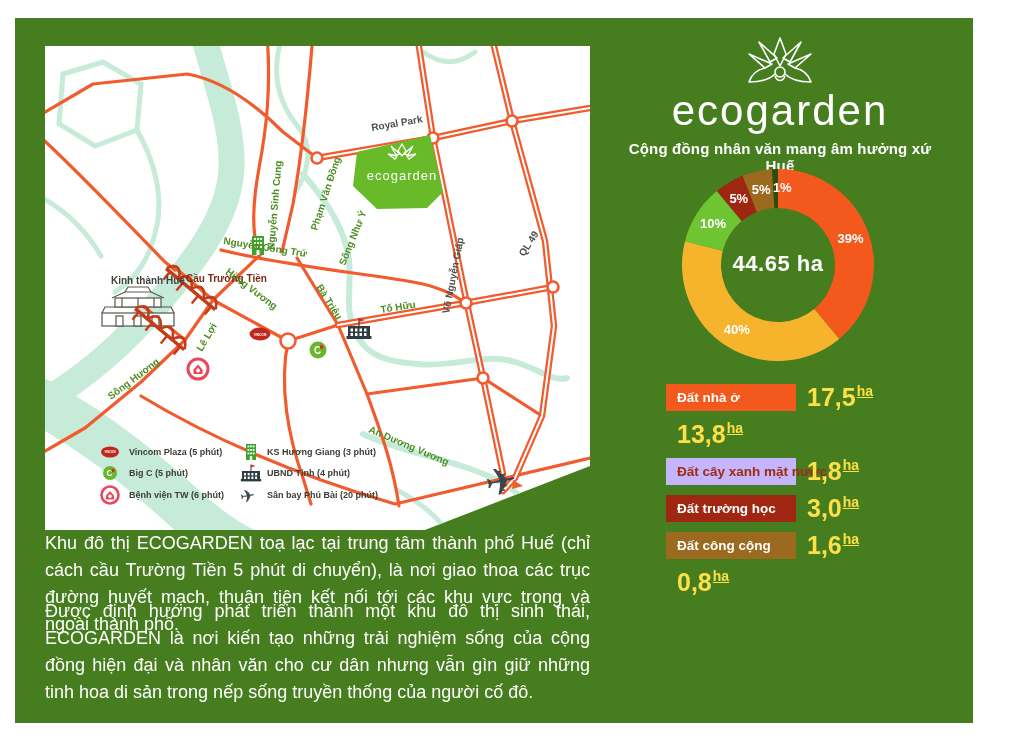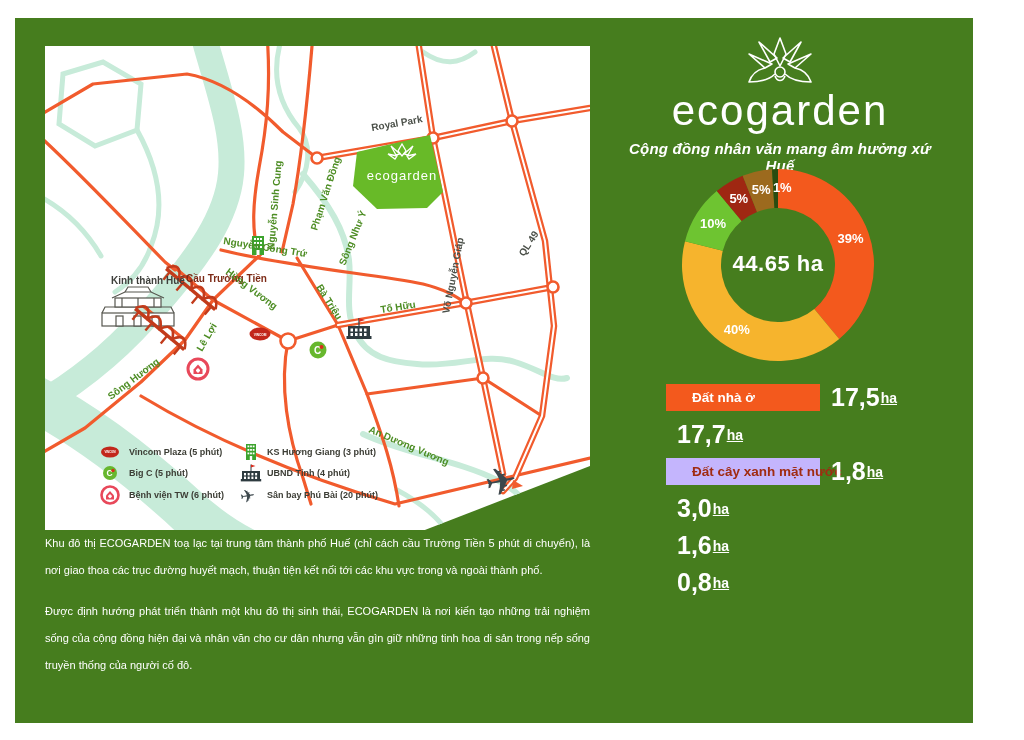--- a/index.html
+++ b/index.html
@@ -7,38 +7,38 @@
         font-family:"Liberation Sans",sans-serif;}
   .panel{position:absolute;left:15px;top:18px;width:958px;height:705px;background:#467d1e;}
   .map{position:absolute;left:30px;top:28px;width:545px;height:484px;background:#ffffff;
        clip-path:polygon(0 0,100% 0,100% 86.8%,69.7% 100%,0 100%);}
   .map svg{display:block;}
 
   
   .brand{position:absolute;left:600px;top:18px;width:330px;text-align:center;color:#fff;}
   .brand-lotus{margin:0 auto;}
   .brand-name{font-size:42px;letter-spacing:2px;line-height:1;margin-top:-4px;font-weight:normal;}
-  .brand-tagline{font-size:15px;font-weight:bold;margin-top:8px;letter-spacing:.2px;font-style:italic;}
+  .brand-tagline{font-size:15px;font-weight:bold;margin-top:8px;letter-spacing:.2px;}
 
   
   .donut-wrap{position:absolute;left:623px;top:137px;width:280px;height:224px;}
   .donut-center{position:absolute;left:0;top:96px;width:280px;text-align:center;
                 color:#fff;font-size:22px;font-weight:bold;letter-spacing:.5px;}
   .donut-label{font-size:13px;font-weight:bold;fill:#ffffff;text-anchor:middle;}
 
   
   .land-legend{position:absolute;left:651px;top:366px;width:300px;}
   .land-row{display:flex;align-items:center;margin-bottom:10px;height:27px;}
-  .land-bar{width:154px;height:27px;display:flex;align-items:center;box-sizing:border-box;
-            padding-left:26px;color:#fff;font-size:13.5px;font-weight:bold;white-space:nowrap;}
-  .land-val{margin-left:11px;color:#ffffff;font-weight:bold;font-size:25px;display:flex;align-items:center;}
+  .land-bar{width:130px;height:27px;display:flex;align-items:center;box-sizing:border-box;
+            padding-left:11px;color:#fff;font-size:13.5px;font-weight:bold;white-space:nowrap;}
+  .land-val{margin-left:11px;color:#fde047;font-weight:bold;font-size:25px;display:flex;align-items:flex-start;}
   .land-unit{font-size:14px;margin-left:1px;text-decoration:underline;}
 
   
-  .copy{position:absolute;left:30px;width:545px;color:#fff;font-size:11px;line-height:27px;
+  .copy{position:absolute;left:30px;width:545px;color:#fff;font-size:18px;line-height:27px;
         text-align:justify;}
   .copy.p1{top:512px;}
   .copy.p2{top:580px;}
 
   
   text{font-family:"Liberation Sans",sans-serif;}
   .rl{font-size:10px;font-weight:bold;fill:#4d8d24;}
   .rl-dark{font-size:10px;font-weight:bold;fill:#4b5049;}
   .lm{font-size:10px;font-weight:bold;fill:#3f403c;}
   .lm-red{font-size:10px;font-weight:bold;fill:#7c2a16;}
@@ -322,38 +322,40 @@
     <div class="land-legend">
       <div class="land-row">
         <div class="land-bar" style="background: rgb(243, 89, 29);">Đất nhà ở</div>
         <div class="land-val">
             <span>17,5</span>
             <span class="land-unit">ha</span>
           </div>
       </div>
       <div class="land-row">
         <div class="land-val">
-            <span>17,7</span>
+            <span>13,8</span>
             <span class="land-unit">ha</span>
           </div>
       </div>
       <div class="land-row">
         <div class="land-bar" style="background: #c4b5fd; color: rgb(160, 43, 18);">Đất cây xanh mặt nước</div>
         <div class="land-val">
             <span>1,8</span>
             <span class="land-unit">ha</span>
           </div>
       </div>
       <div class="land-row">
+        <div class="land-bar" style="background: rgb(159, 39, 18);">Đất trường học</div>
         <div class="land-val">
             <span>3,0</span>
             <span class="land-unit">ha</span>
           </div>
       </div>
       <div class="land-row">
+        <div class="land-bar" style="background: rgb(156, 106, 30);">Đất công cộng</div>
         <div class="land-val">
             <span>1,6</span>
             <span class="land-unit">ha</span>
           </div>
       </div>
       <div class="land-row">
         <div class="land-val">
             <span>0,8</span>
             <span class="land-unit">ha</span>
           </div>

